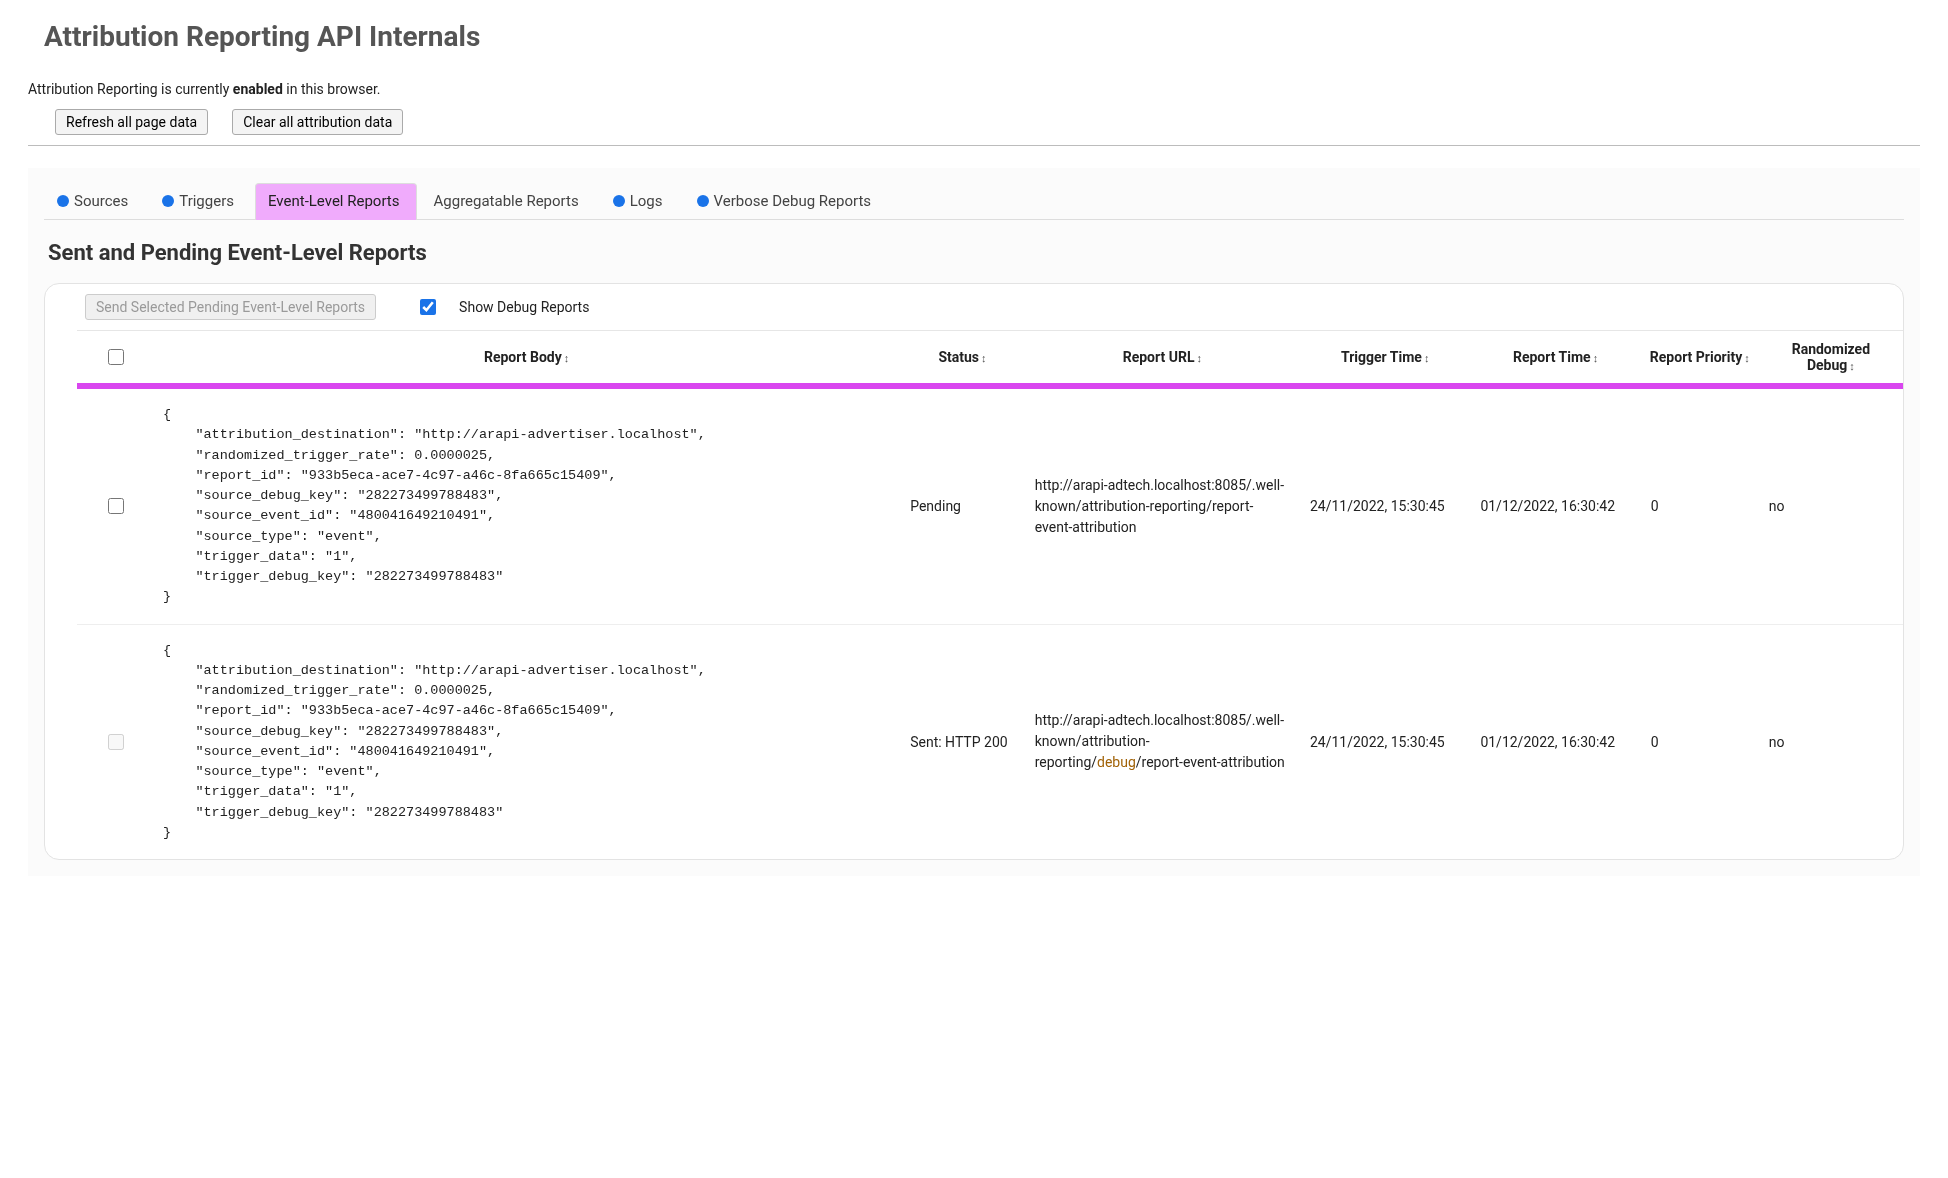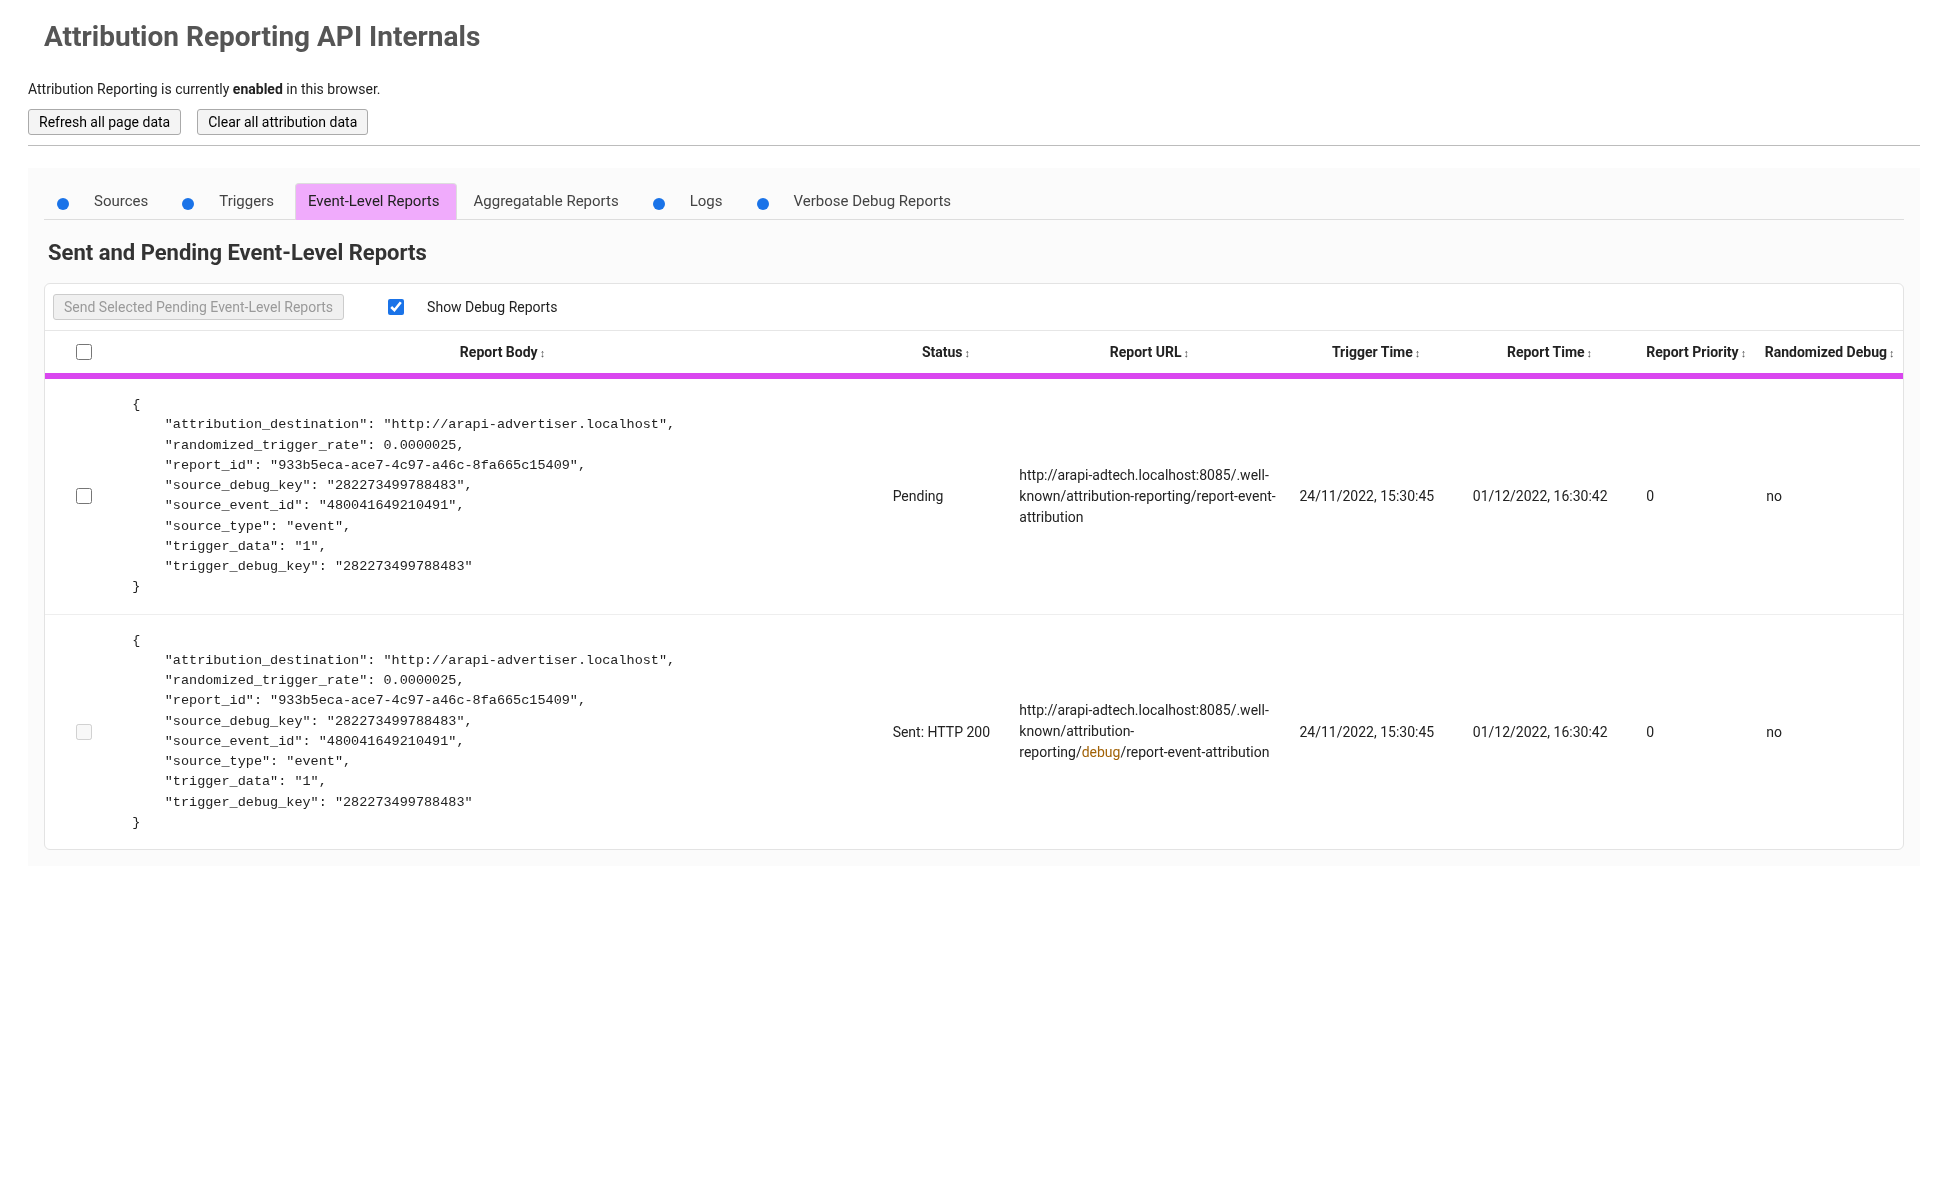--- a/index.html
+++ b/index.html
@@ -12,21 +12,21 @@
     background: #fff;
   }
   h1 {
     font-size: 28px;
     font-weight: 700;
     color: #555;
     margin: 0 0 28px 16px;
   }
   .status-line { margin-bottom: 12px; color: #222; }
   .status-line b { font-weight: 700; }
-  .top-btn-row { display: flex; gap: 16px; margin-bottom: 10px; }
+  .top-btn-row { display: flex; gap: 24px; margin-bottom: 10px; margin-left: 27px; }
   button.plain {
     font: inherit;
     background: #f4f4f4;
     border: 1px solid #aaa;
     border-radius: 3px;
     padding: 4px 10px;
     cursor: pointer;
   }
   button.plain:disabled {
     color: #9a9a9a;
@@ -46,22 +46,22 @@
   }
   .tabs {
     display: flex;
     align-items: center;
     border-bottom: 1px solid #ddd;
     padding-top: 14px;
     gap: 4px;
   }
   .tab {
     display: flex;
-    align-items: flex-end;
-    gap: 25px;
+    align-items: center;
+    gap: 5px;
     padding: 8px 16px 10px 12px;
     cursor: pointer;
     color: #444;
     font-size: 15px;
     border: 1px solid transparent;
     border-bottom: none;
     position: relative;
     top: 1px;
     background: transparent;
   }
@@ -80,21 +80,22 @@
   }
   h2.section-title {
     font-size: 22px;
     font-weight: 700;
     color: #333;
     margin: 20px 0 18px 4px;
   }
   .table-wrap {
     border: 1px solid #e3e3e3;
     background: #fff;
-    border-radius: 6px;
+    border-radius: 15px;
+    padding-left: 32px;
   }
   .table-toolbar {
     display: flex;
     align-items: center;
     gap: 40px;
     padding: 10px 8px;
     border-bottom: 1px solid #e6e6e6;
   }
   .chk-label {
     display: flex;

